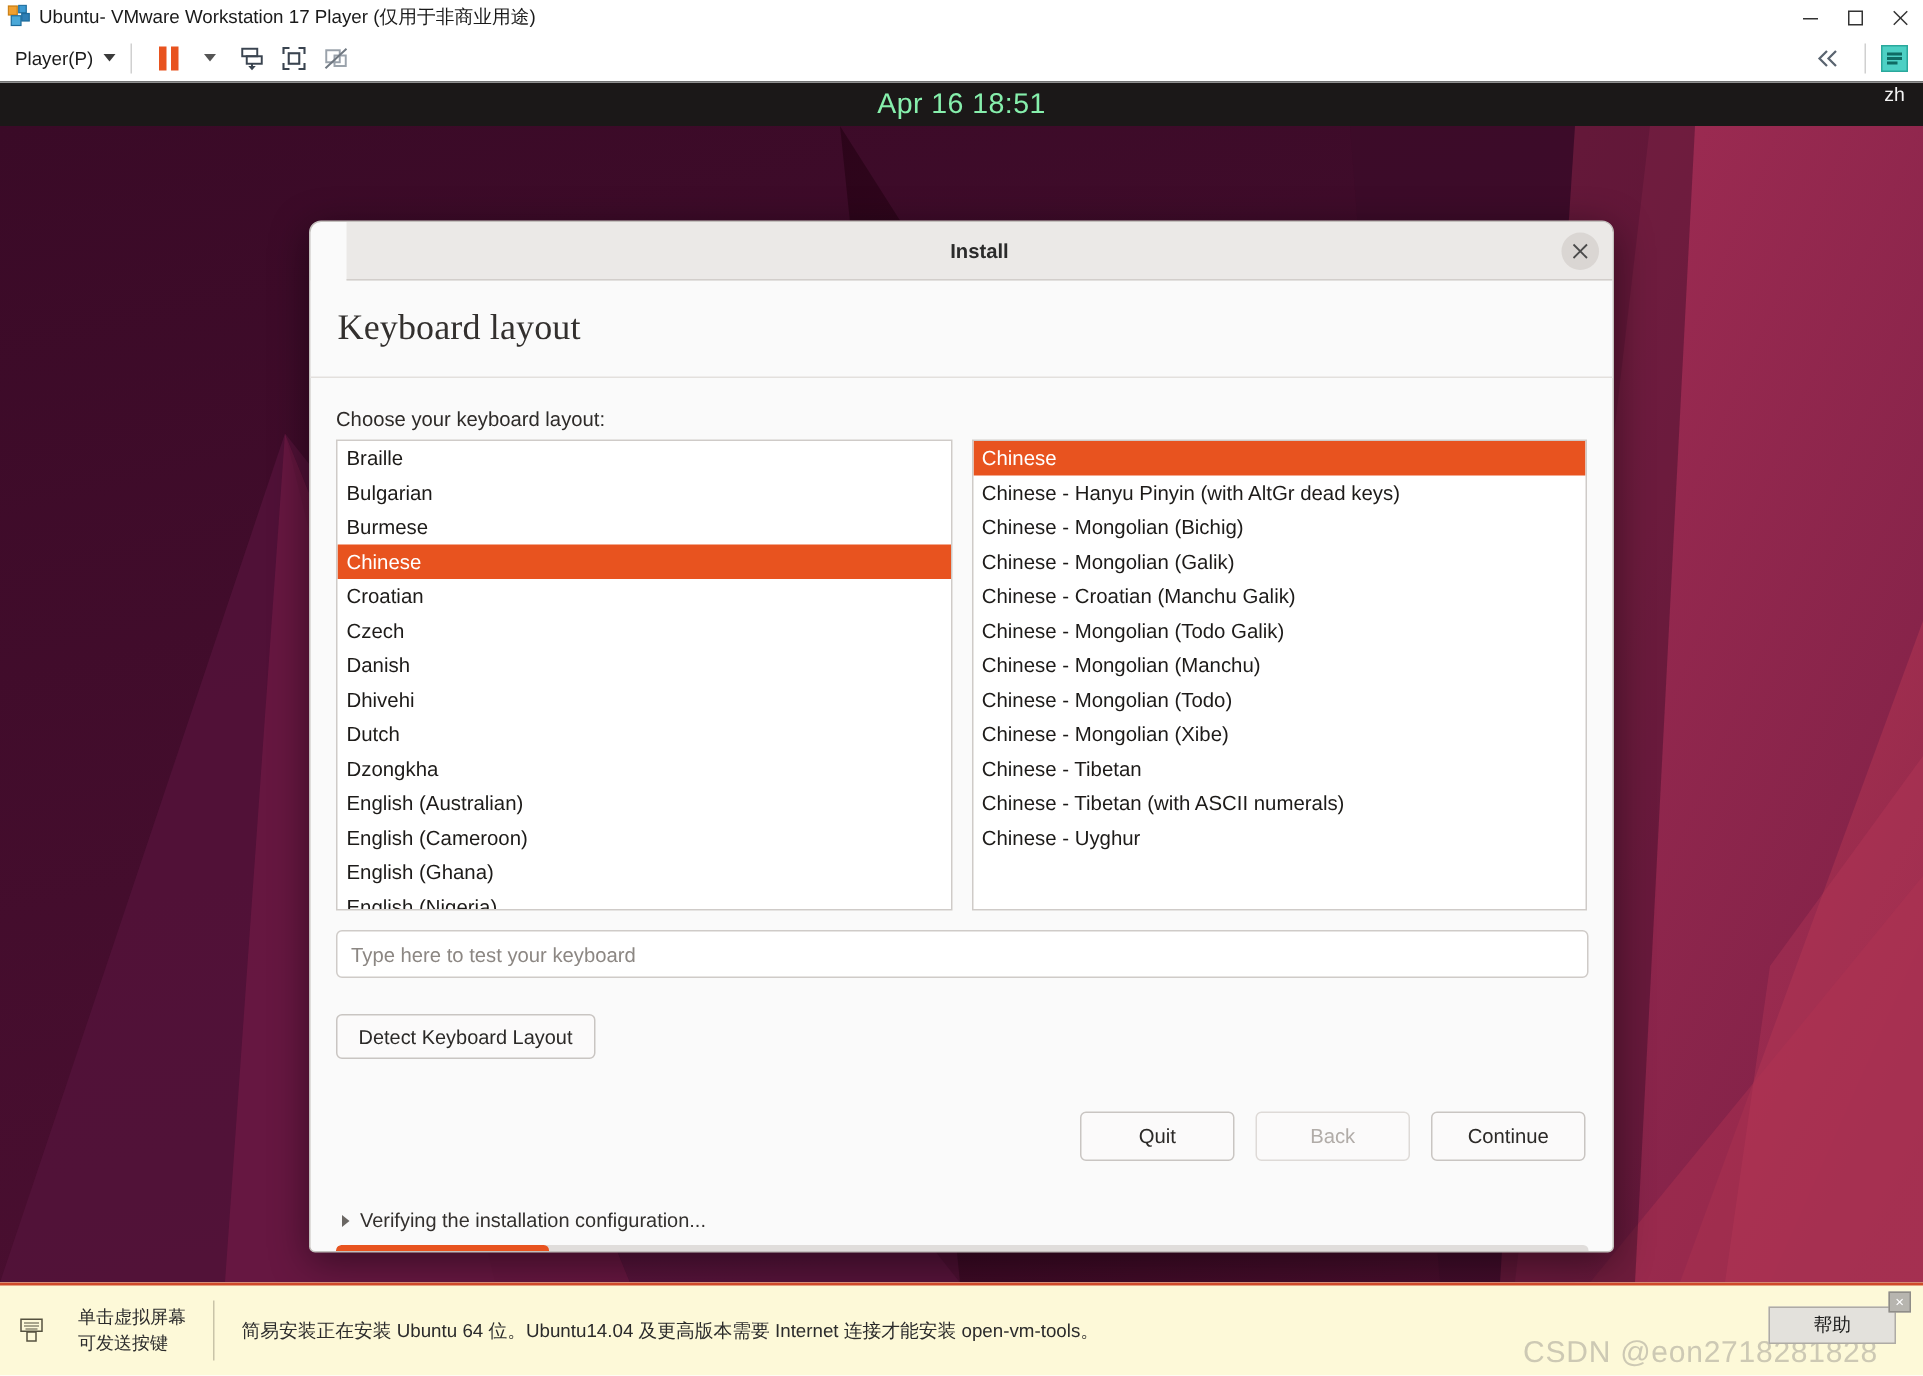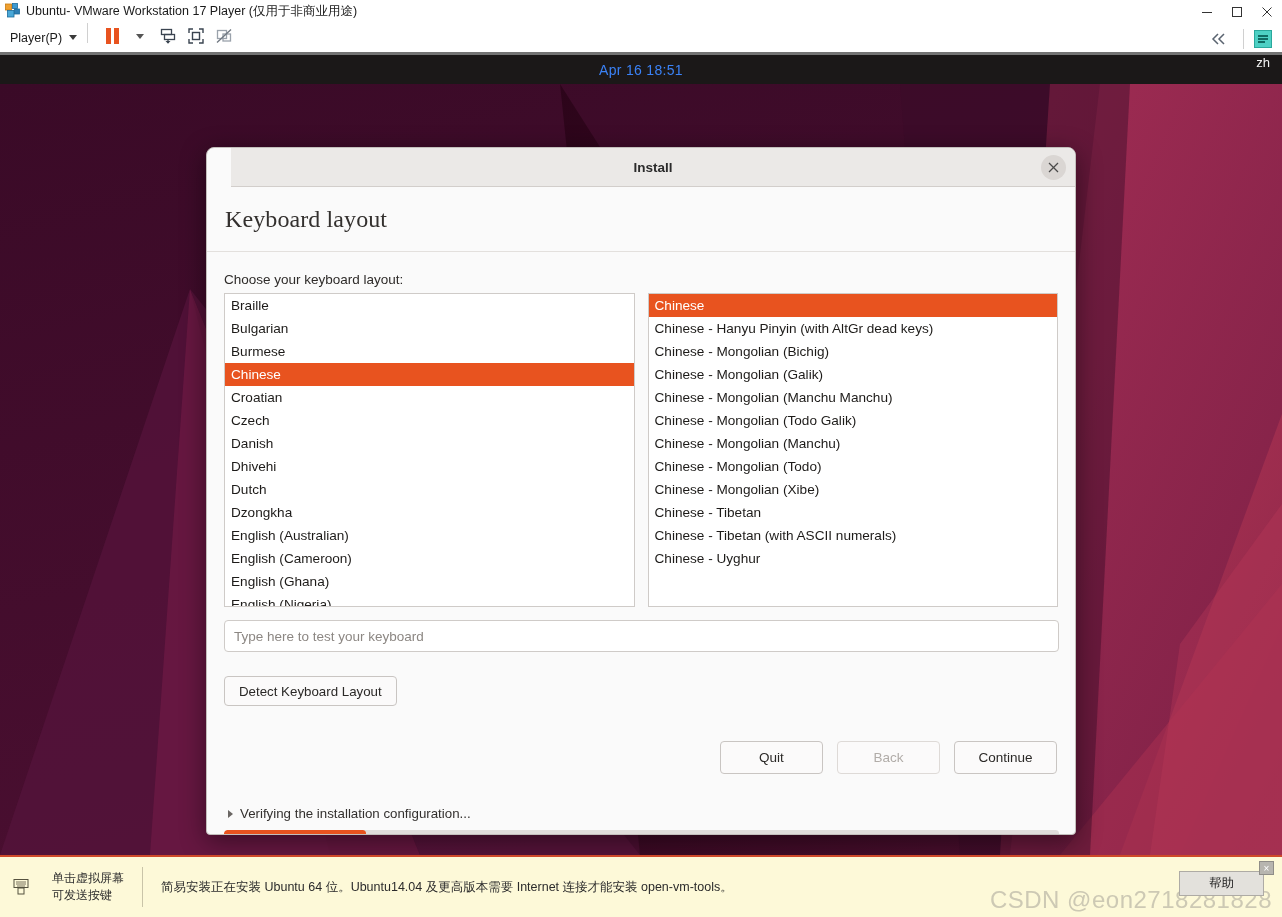--- a/index.html
+++ b/index.html
@@ -31,22 +31,22 @@
     position: absolute; right: 0; top: 0; height: 23px; display: flex;
   }
   .vm-winbtn {
     width: 30px; height: 23px; display: flex; align-items: center; justify-content: center;
     color: #333; font-size: 12px;
   }
   .vm-winbtn svg { display: block; }
 
   .vm-toolbar {
     position: absolute; left: 0; top: 23px; width: 1282px; height: 32px;
-    background: #ffffff; border-bottom: 3px solid #737373;
-    display: flex; 
+    background: #ffffff; border-bottom: 1px solid #737373;
+    display: flex; align-items: center;
   }
   .tb-player {
     display: flex; align-items: center; gap: 7px; margin-left: 10px;
     font-size: 12.5px; color: #1a1a1a;
   }
   .tb-caret {
     width: 0; height: 0; border-left: 4.5px solid transparent;
     border-right: 4.5px solid transparent; border-top: 5px solid #3a3a3a;
   }
   .tb-sep {
@@ -68,21 +68,21 @@
   .guest {
     position: absolute; left: 0; top: 55px; width: 1282px; height: 800px;
     overflow: hidden;
   }
   .gnome-panel {
     position: absolute; left: 0; top: 0; width: 1282px; height: 29px;
     background: #1b1818; color: #ffffff;
     display: flex; align-items: center; justify-content: center;
     font-size: 13px;
   }
-  .panel-clock { font-size: 14px; letter-spacing: 0.3px; color: #3b82f6; }
+  .panel-clock { font-size: 19px; letter-spacing: 0.3px; color: #86efac; }
   .panel-right {
     position: absolute; right: 10px; top: 0; height: 29px;
     display: flex; align-items: center; gap: 16px; flex-direction: column;
   }
   .panel-right .lbl { font-size: 13px; color: #f3f3f3; }
   .panel-right svg { display: block; }
 
   
   .wallpaper {
     position: absolute; left: 0; top: 29px; width: 1282px; height: 771px;
@@ -184,22 +184,22 @@
     display: flex; align-items: center;
   }
   .vst-hint {
     display: flex; align-items: center; gap: 22px; margin-left: 13px;
     font-size: 12px; color: #2c2c2c; line-height: 1.45;
   }
   .vst-kbdicon { width: 17px; height: 20px; }
   .vst-divider { width: 1px; height: 40px; background: #c9c4a8; margin: 0 18px; }
   .vst-msg { font-size: 12.5px; color: #2b2b2b; white-space: nowrap; }
   .vst-watermark {
-    position: absolute; right: 10px; bottom: 3px;
-    font-size: 24px; color: #cdc9b4; letter-spacing: 0.5px;
+    position: absolute; right: 30px; bottom: 3px;
+    font-size: 20px; color: #cdc9b4; letter-spacing: 0.5px;
     font-family: "Liberation Sans", sans-serif;
     margin-left: 24px;
   }
   .vst-help {
     position: absolute; right: 18px; top: 14px; width: 85px; height: 25px;
     background: #e3e1dc; border: 1px solid #aeaba5;
     font-size: 12.5px; color: #1c1c1c;
     display: flex; align-items: center; justify-content: center;
   }
   .vst-close {
@@ -409,21 +409,21 @@
               <div class="lrow">English (Australian)</div>
               <div class="lrow">English (Cameroon)</div>
               <div class="lrow">English (Ghana)</div>
               <div class="lrow">English (Nigeria)</div>
             </div>
           <div class="listbox right" id="variant-list">
               <div class="lrow sel">Chinese</div>
               <div class="lrow">Chinese - Hanyu Pinyin (with AltGr dead keys)</div>
               <div class="lrow">Chinese - Mongolian (Bichig)</div>
               <div class="lrow">Chinese - Mongolian (Galik)</div>
-              <div class="lrow">Chinese - Mongolian (Manchu Manchu)</div>
+              <div class="lrow">Chinese - Croatian (Manchu Galik)</div>
               <div class="lrow">Chinese - Mongolian (Todo Galik)</div>
               <div class="lrow">Chinese - Mongolian (Manchu)</div>
               <div class="lrow">Chinese - Mongolian (Todo)</div>
               <div class="lrow">Chinese - Mongolian (Xibe)</div>
               <div class="lrow">Chinese - Tibetan</div>
               <div class="lrow">Chinese - Tibetan (with ASCII numerals)</div>
               <div class="lrow">Chinese - Uyghur</div>
             </div>
         </div>
 

